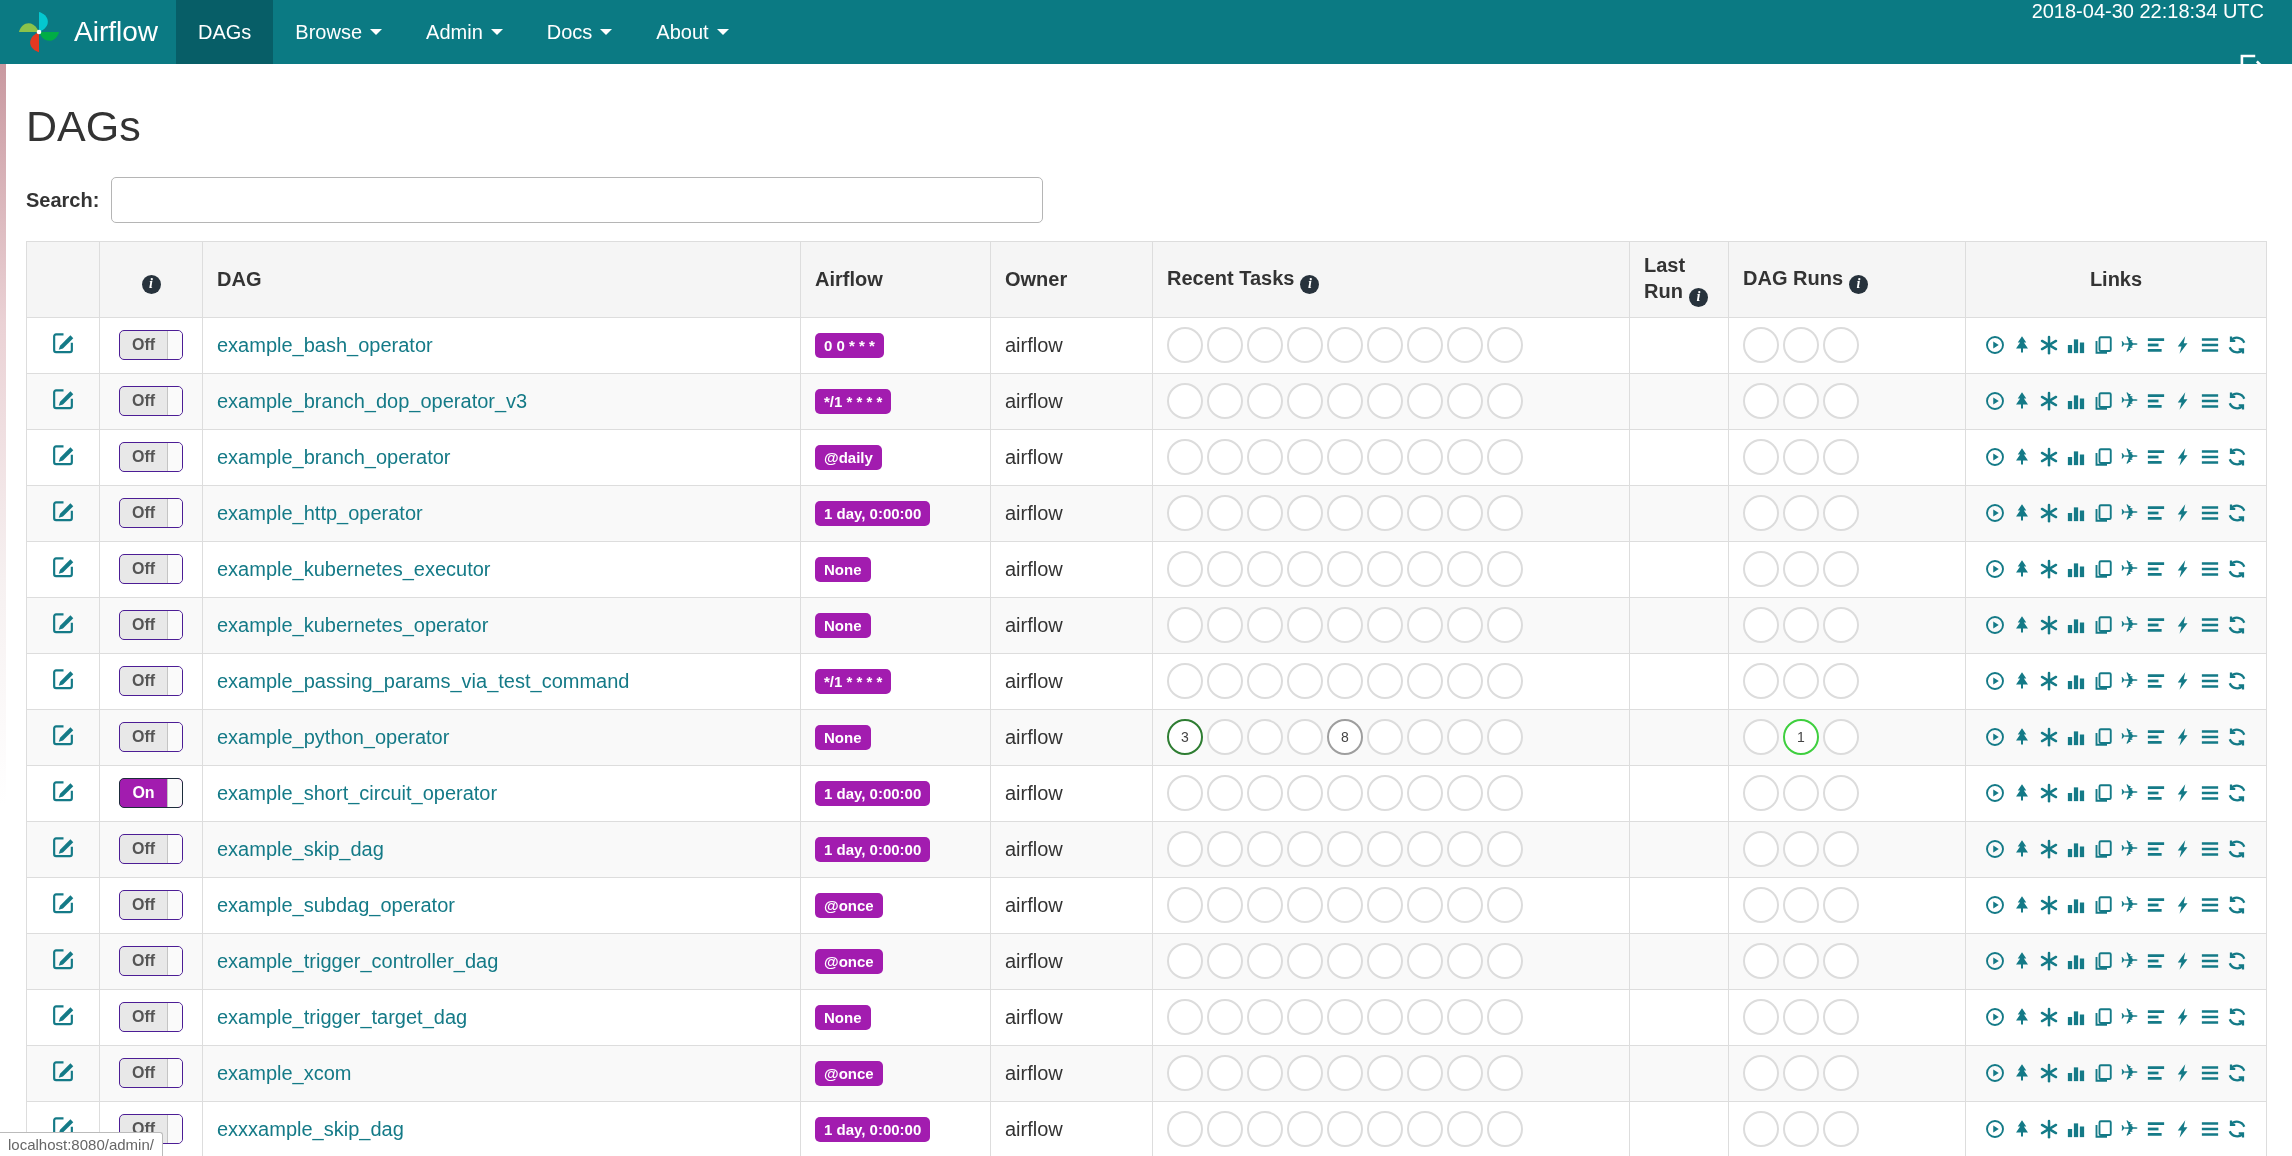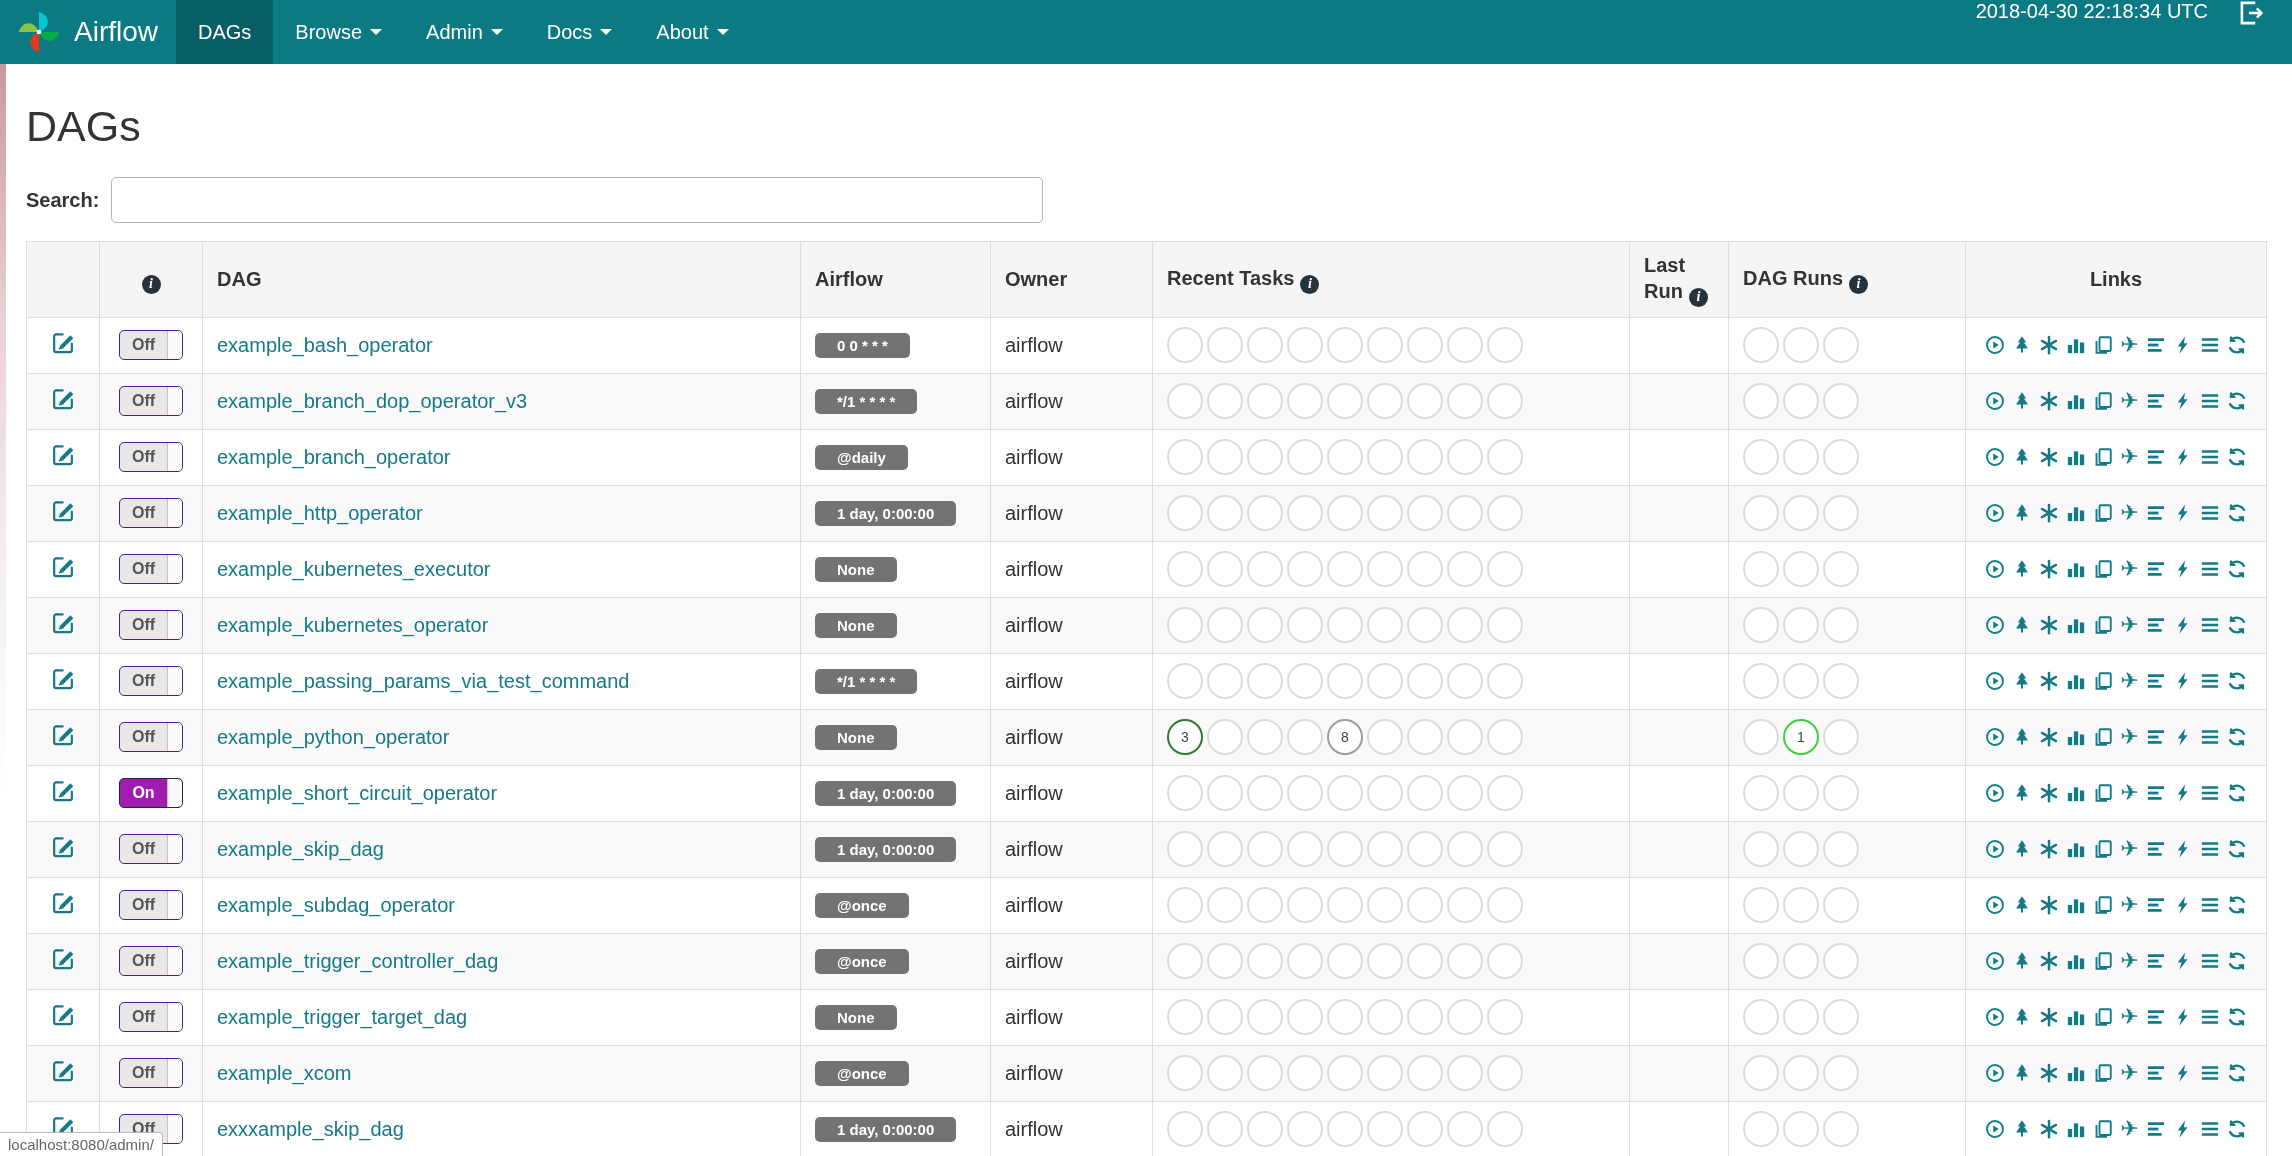--- a/index.html
+++ b/index.html
@@ -11,22 +11,22 @@
   .brand { display:flex; align-items:center; gap:12px; padding:0 18px 0 16px;
     color:#fff; font-size:28px; }
   .brand svg { width:46px; height:46px; }
   .nav-menu { display:flex; list-style:none; align-items:stretch; }
   .nav-item { display:flex; align-items:center; padding:0 22px; color:#fff;
     font-size:20px; cursor:pointer; white-space:nowrap; }
   .nav-item.active { background:#075e67; }
   .caret { display:inline-block; width:0; height:0; margin-left:8px;
     border-left:6px solid transparent; border-right:6px solid transparent;
     border-top:6px solid #fff; }
-  .nav-right { margin-left:auto; display:flex; align-items:flex-start; gap:30px;
-    padding-right:28px; color:#fff; font-size:20px; }
+  .nav-right { margin-left:auto; display:flex; align-items:flex-end; gap:30px;
+    padding-right:28px; color:#fff; font-size:20px;flex-direction:column; }
   .logout { width:26px; height:26px; color:#fff; cursor:pointer; display:flex; }
 
   
   .edge-strip { position:absolute; left:0; top:64px; width:6px; height:740px;
     background:linear-gradient(180deg,#bb7f88,#e5c6ca 35%,#f4eded 70%,#fff); opacity:.8; }
 
   
   .content { padding:0 26px; }
   h1.page-title { font-size:43px; font-weight:500; color:#333; padding-top:38px; }
   .search-row { display:flex; justify-content:flex-start; align-items:center;
@@ -57,22 +57,22 @@
     border:1px solid #4c1d95; border-radius:5px; background:#e8e8e8; cursor:pointer;
     overflow:hidden; }
   .toggle-label { flex:1; text-align:center; font-size:16px; font-weight:bold; color:#555; }
   .toggle-knob { width:15px; height:28px; background:#fafafa; border-left:1px solid #c4c4c4;
     border-radius:0 4px 4px 0; }
   .toggle.on { background:#a21caf; border-color:#1d2c3b; }
   .toggle.on .toggle-label { color:#fff; }
 
   .dag-link { color:#147a87; text-decoration:none; cursor:pointer; }
 
-  .schedule-badge { display:inline-block; background:#737373; color:#fff;
-    font-size:15px; font-weight:bold; padding:4px 22px; border-radius:5px; white-space:nowrap; }
+  .schedule-badge { display:inline-block; background:#a21caf; color:#fff;
+    font-size:15px; font-weight:bold; padding:4px 9px; border-radius:5px; white-space:nowrap; }
 
   .circles { display:flex; gap:4px; align-items:center; }
   .circle { width:36px; height:36px; border-radius:50%; border:2px solid #dcdcdc;
     background:#fff; flex:0 0 auto; display:flex; align-items:center; justify-content:center;
     font-size:14px; color:#444; cursor:pointer; }
 
   .links { display:flex; justify-content:center; align-items:center; gap:7px; color:#147a87; }
   .link-btn { display:inline-flex; cursor:pointer; color:#147a87; }
   .link-btn svg { width:20px; height:20px; }
   .plane-glyph { font-size:22px; line-height:20px; }

